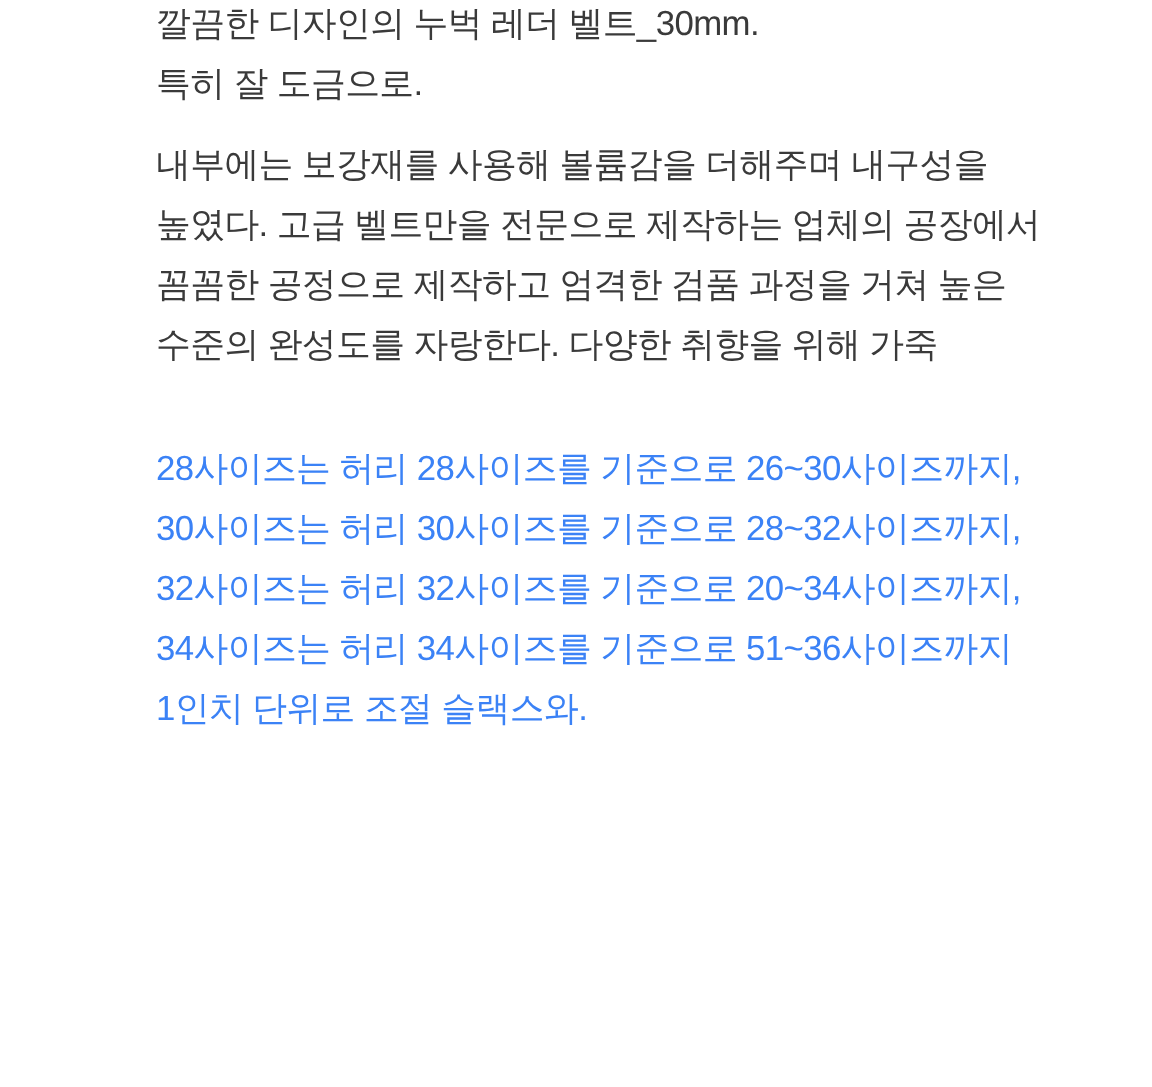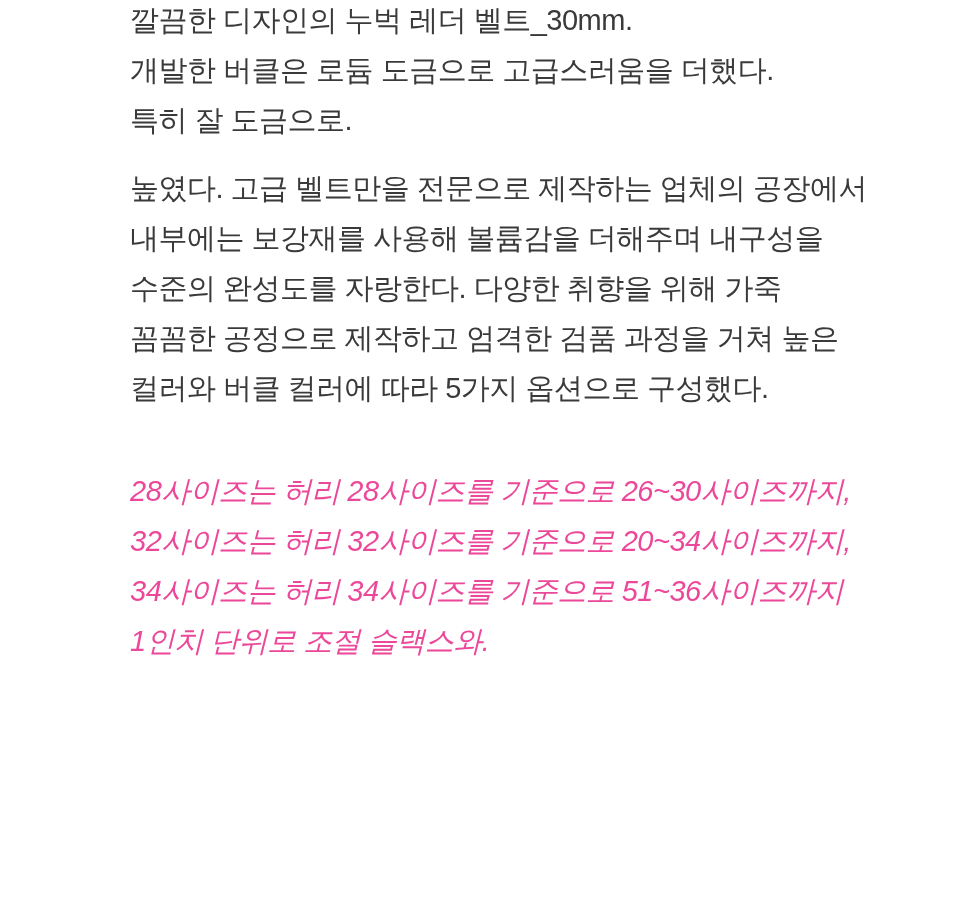--- a/index.html
+++ b/index.html
@@ -29,46 +29,45 @@
   .para .line {
     margin: 0;
     padding: 0;
     font-size: 29px;
     line-height: 50px;
     font-weight: 300;
     letter-spacing: -0.5px;
     white-space: nowrap;
   }
   .para.dark .line { color: #3a3a3a; }
-  .para.muted .line { color: #ec4899; font-style: italic; }
+  .para.muted .line { color: #3b82f6; }
   .para-intro   { margin-bottom: 18px; }
   .para-quality { margin-bottom: 53px; }
   .para-sizes   { margin-bottom: 0; }
 </style>
 </head>
 <body>
 
 <div class="canvas">
   <div class="content">
 
     <section class="para dark para-intro">
       <p class="line">깔끔한 디자인의 누벅 레더 벨트_30mm.</p>
-      <p class="line">개발한 버클은 로듐 도금으로 고급스러움을 더했다.</p>
       <p class="line">특히 잘 도금으로.</p>
     </section>
 
     <section class="para dark para-quality">
+      <p class="line">내부에는 보강재를 사용해 볼륨감을 더해주며 내구성을</p>
       <p class="line">높였다. 고급 벨트만을 전문으로 제작하는 업체의 공장에서</p>
-      <p class="line">내부에는 보강재를 사용해 볼륨감을 더해주며 내구성을</p>
+      <p class="line">꼼꼼한 공정으로 제작하고 엄격한 검품 과정을 거쳐 높은</p>
       <p class="line">수준의 완성도를 자랑한다. 다양한 취향을 위해 가죽</p>
-      <p class="line">꼼꼼한 공정으로 제작하고 엄격한 검품 과정을 거쳐 높은</p>
-      <p class="line">컬러와 버클 컬러에 따라 5가지 옵션으로 구성했다.</p>
     </section>
 
     <section class="para muted para-sizes">
       <p class="line">28사이즈는 허리 28사이즈를 기준으로 26~30사이즈까지,</p>
+      <p class="line">30사이즈는 허리 30사이즈를 기준으로 28~32사이즈까지,</p>
       <p class="line">32사이즈는 허리 32사이즈를 기준으로 20~34사이즈까지,</p>
       <p class="line">34사이즈는 허리 34사이즈를 기준으로 51~36사이즈까지</p>
       <p class="line">1인치 단위로 조절 슬랙스와.</p>
     </section>
 
   </div>
 </div>
 
 </body></html>

